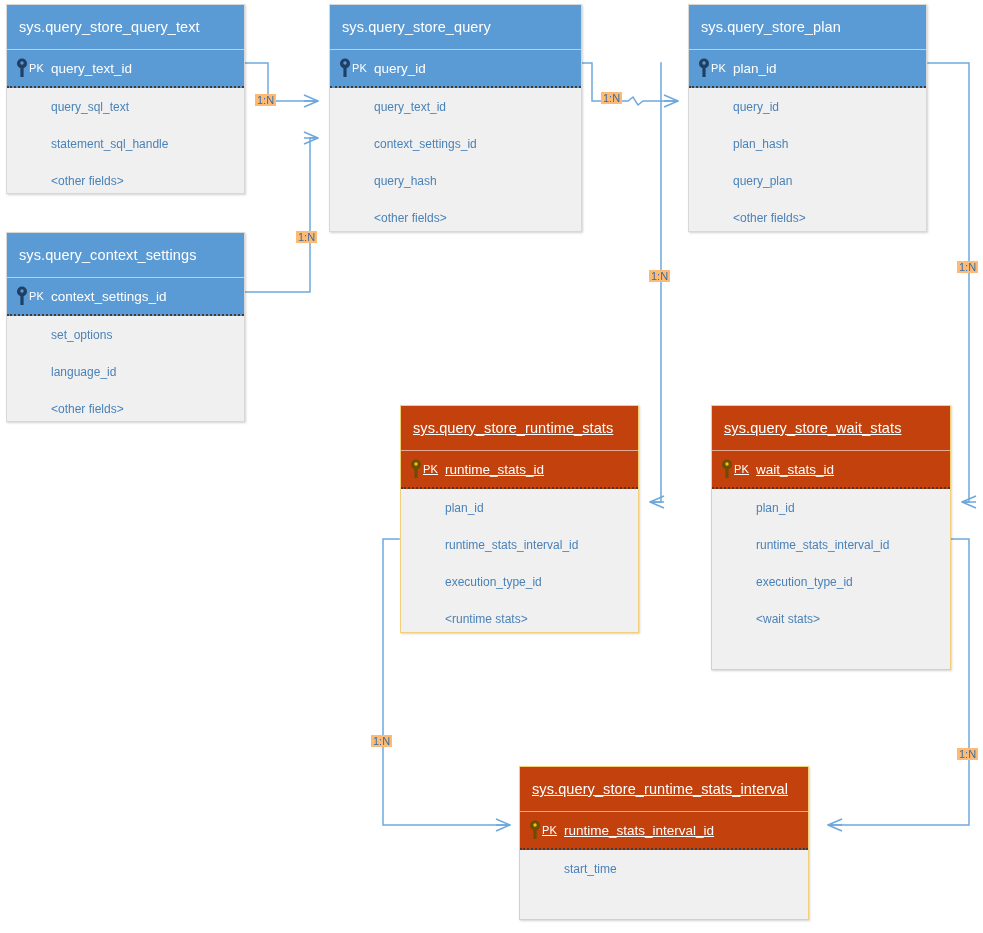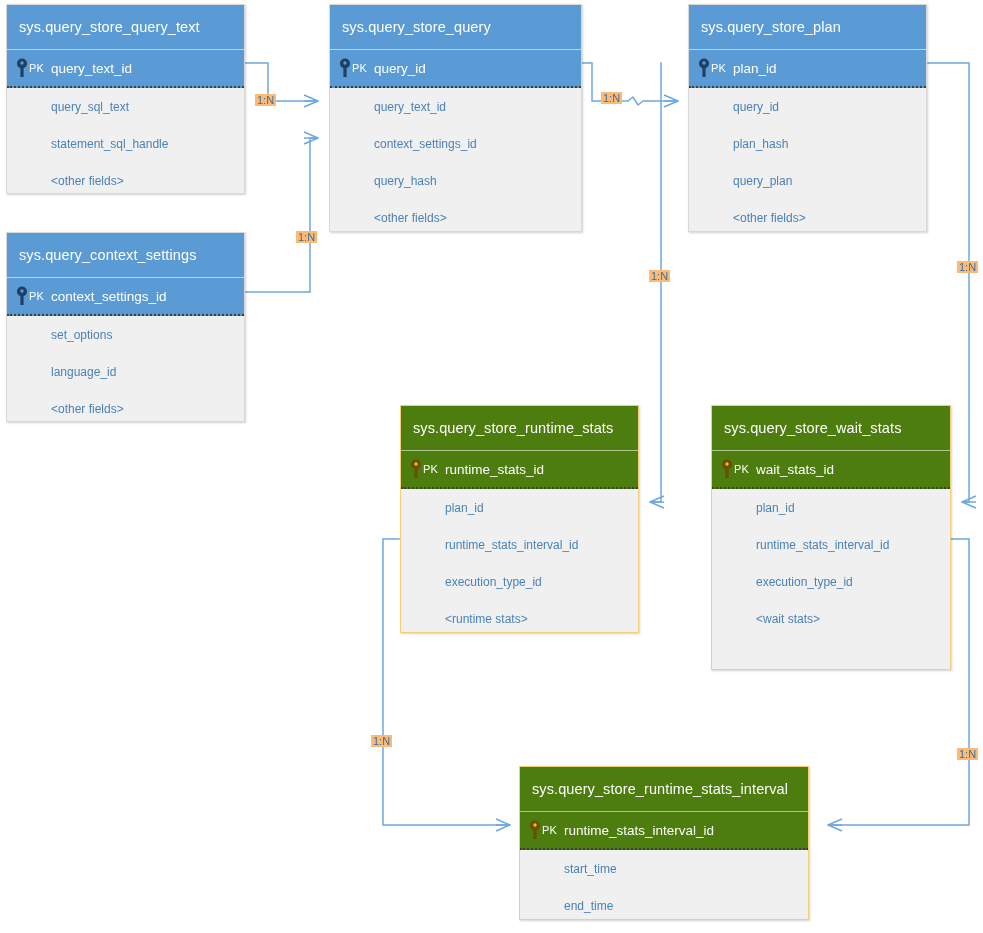--- a/index.html
+++ b/index.html
@@ -54,21 +54,21 @@
     display:flex;align-items:center;
     padding-left:44px;
     color:#4a82b8;
     font-size:12px;
     white-space:nowrap;
   }
   .entity.blue .ent-title,
   .entity.blue .pk-row{background:#5b9bd5;}
   .entity.blue .pk-row{color:#ffffff;}
   .entity.orange .ent-title,
-  .entity.orange .pk-row{background:#4d7c0f;}
+  .entity.orange .pk-row{background:#c2410c;text-decoration:underline;}
   .entity.orange .pk-row{color:#ffffff;}
   .entity.orange{border-color:#f2d07a;}
 
   .card-label{
     position:absolute;
     font-size:11px;
     color:#3a6fa4;
     background:#fdba74;
     padding:0 2px;
     line-height:12px;
@@ -253,21 +253,20 @@
           <circle cx="6" cy="5.5" r="5" fill="#6b4e00"></circle>
             <circle cx="6" cy="5" r="1.7" fill="#ffc000"></circle>
           <rect x="4.4" y="9" width="3.2" height="10" fill="#6b4e00"></rect>
         </svg>
         <span class="pk-text">PK</span>
       </span>
       <span>runtime_stats_interval_id</span>
     </div>
     <div class="fields">
       <div class="field">start_time</div>
-      <div class="field">end_time</div>
     </div>
   </div>
 
   <div class="card-label" style="left:255px;top:94px;">1:N</div>
   <div class="card-label" style="left:296px;top:231px;">1:N</div>
   <div class="card-label" style="left:601px;top:92px;">1:N</div>
   <div class="card-label" style="left:649px;top:270px;">1:N</div>
   <div class="card-label" style="left:957px;top:261px;">1:N</div>
   <div class="card-label" style="left:371px;top:735px;">1:N</div>
   <div class="card-label" style="left:957px;top:748px;">1:N</div>

